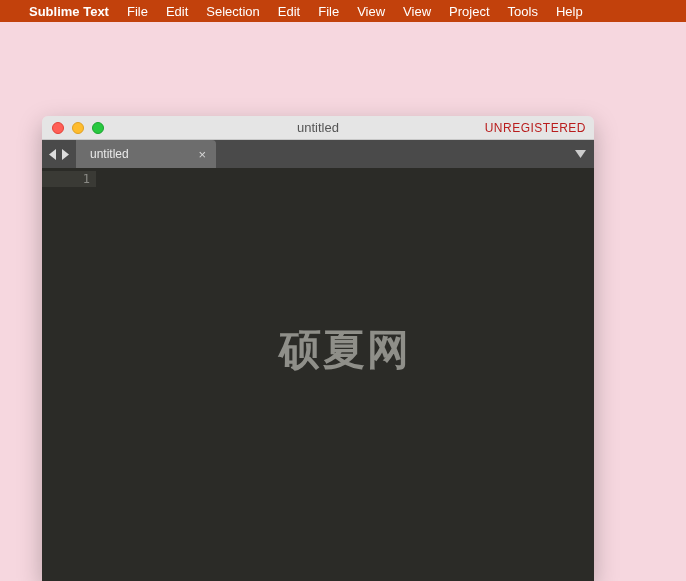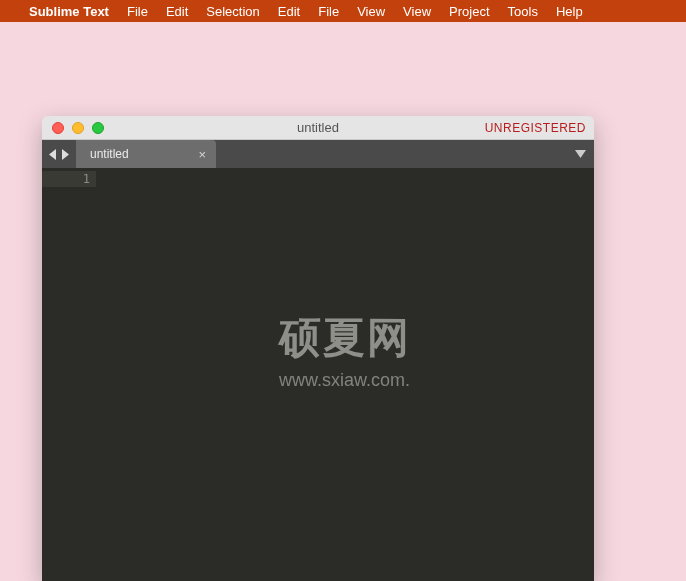--- a/index.html
+++ b/index.html
@@ -224,17 +224,16 @@
     </div>
   </div>
 
   <div class="editor">
     <div class="gutter">
       <span class="ln">1</span>
     </div>
     <div class="code">
       <div class="watermark">
         <div class="wm-main">硕夏网</div>
-        <div class="wm-sub">www.sxiaw.com.</div>
       </div>
     </div>
   </div>
 </div>
 
 </body></html>

